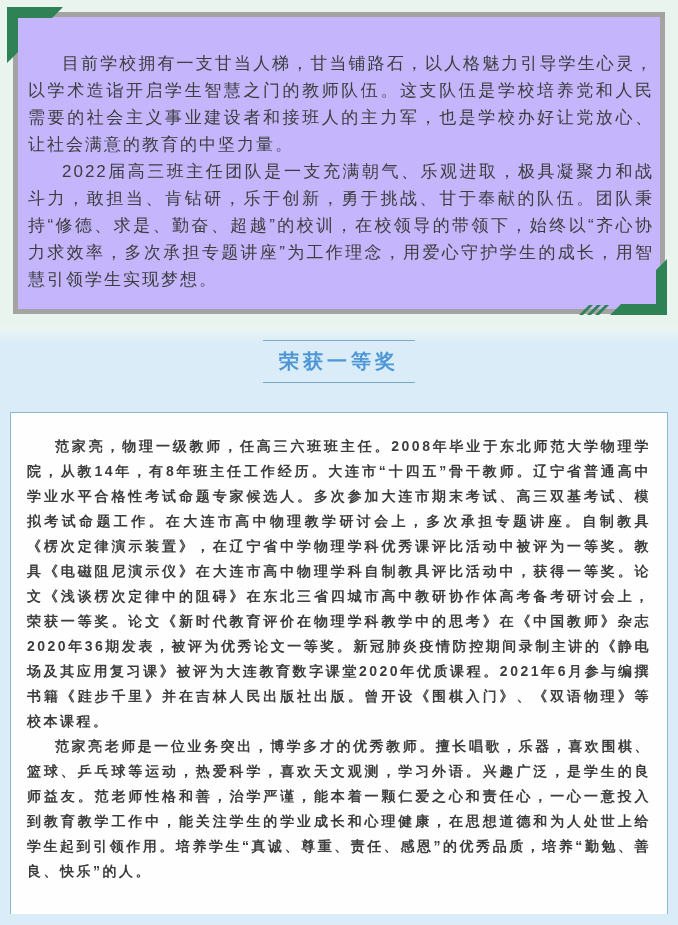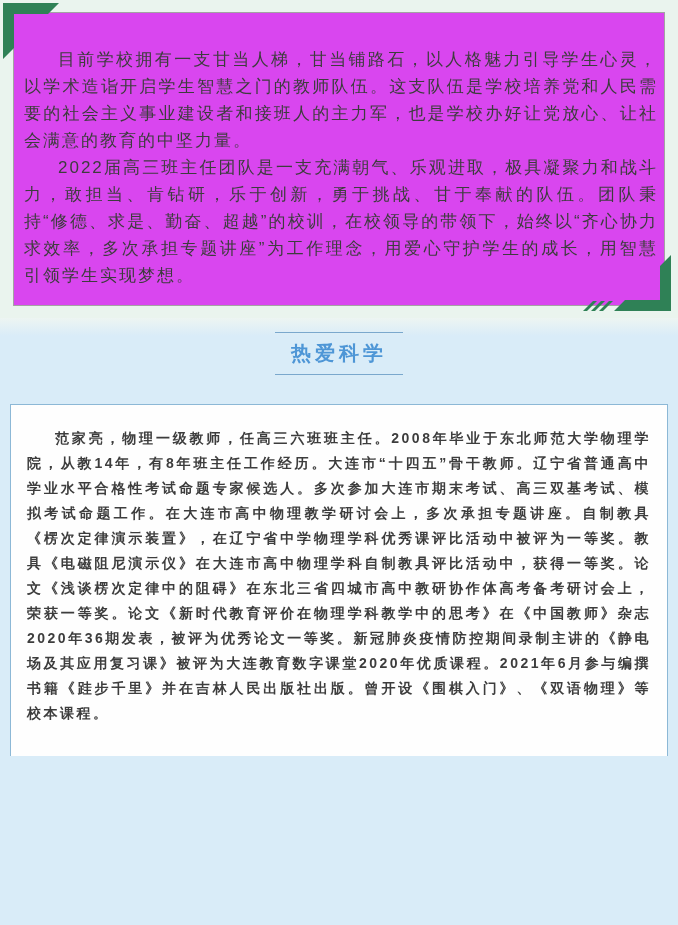--- a/index.html
+++ b/index.html
@@ -15,22 +15,22 @@
     -webkit-font-smoothing: antialiased;
   }
 
   
   .section-green {
     background: #eaf4ee;
     padding: 12px 13px 12px 13px;
   }
   .card-green {
     position: relative;
-    background: #d946ef;
-    border: 1px solid #a3a3a3;
+    background: #c4b5fd;
+    border: 5px solid #a3a3a3;
     padding: 33px 6px 16px 10px;
   }
   .card-green p {
     margin: 0;
     font-size: 17px;
     line-height: 27px;
     letter-spacing: 2px;
     color: #3d3d3d;
     text-align: justify;
     text-indent: 2em;
@@ -107,20 +107,21 @@
         <path d="M16 58 L26 48 H30 L20 58 Z" fill="#2f8156"></path>
       </svg>
 
       <p>目前学校拥有一支甘当人梯，甘当铺路石，以人格魅力引导学生心灵，以学术造诣开启学生智慧之门的教师队伍。这支队伍是学校培养党和人民需要的社会主义事业建设者和接班人的主力军，也是学校办好让党放心、让社会满意的教育的中坚力量。</p>
       <p>2022届高三班主任团队是一支充满朝气、乐观进取，极具凝聚力和战斗力，敢担当、肯钻研，乐于创新，勇于挑战、甘于奉献的队伍。团队秉持“修德、求是、勤奋、超越”的校训，在校领导的带领下，始终以“齐心协力求效率，多次承担专题讲座”为工作理念，用爱心守护学生的成长，用智慧引领学生实现梦想。</p>
     </div>
   </section>
 
   <section class="section-blue">
 
-    <div class="heading-badge">热爱科学</div>
+    <div class="heading-badge">荣获一等奖</div>
 
     <div class="card-blue">
       <p>范家亮，物理一级教师，任高三六班班主任。2008年毕业于东北师范大学物理学院，从教14年，有8年班主任工作经历。大连市“十四五”骨干教师。辽宁省普通高中学业水平合格性考试命题专家候选人。多次参加大连市期末考试、高三双基考试、模拟考试命题工作。在大连市高中物理教学研讨会上，多次承担专题讲座。自制教具《楞次定律演示装置》，在辽宁省中学物理学科优秀课评比活动中被评为一等奖。教具《电磁阻尼演示仪》在大连市高中物理学科自制教具评比活动中，获得一等奖。论文《浅谈楞次定律中的阻碍》在东北三省四城市高中教研协作体高考备考研讨会上，荣获一等奖。论文《新时代教育评价在物理学科教学中的思考》在《中国教师》杂志2020年36期发表，被评为优秀论文一等奖。新冠肺炎疫情防控期间录制主讲的《静电场及其应用复习课》被评为大连教育数字课堂2020年优质课程。2021年6月参与编撰书籍《跬步千里》并在吉林人民出版社出版。曾开设《围棋入门》、《双语物理》等校本课程。</p>
+      <p>范家亮老师是一位业务突出，博学多才的优秀教师。擅长唱歌，乐器，喜欢围棋、篮球、乒乓球等运动，热爱科学，喜欢天文观测，学习外语。兴趣广泛，是学生的良师益友。范老师性格和善，治学严谨，能本着一颗仁爱之心和责任心，一心一意投入到教育教学工作中，能关注学生的学业成长和心理健康，在思想道德和为人处世上给学生起到引领作用。培养学生“真诚、尊重、责任、感恩”的优秀品质，培养“勤勉、善良、快乐”的人。</p>
     </div>
   </section>
 
 </div>
 
 </body></html>

